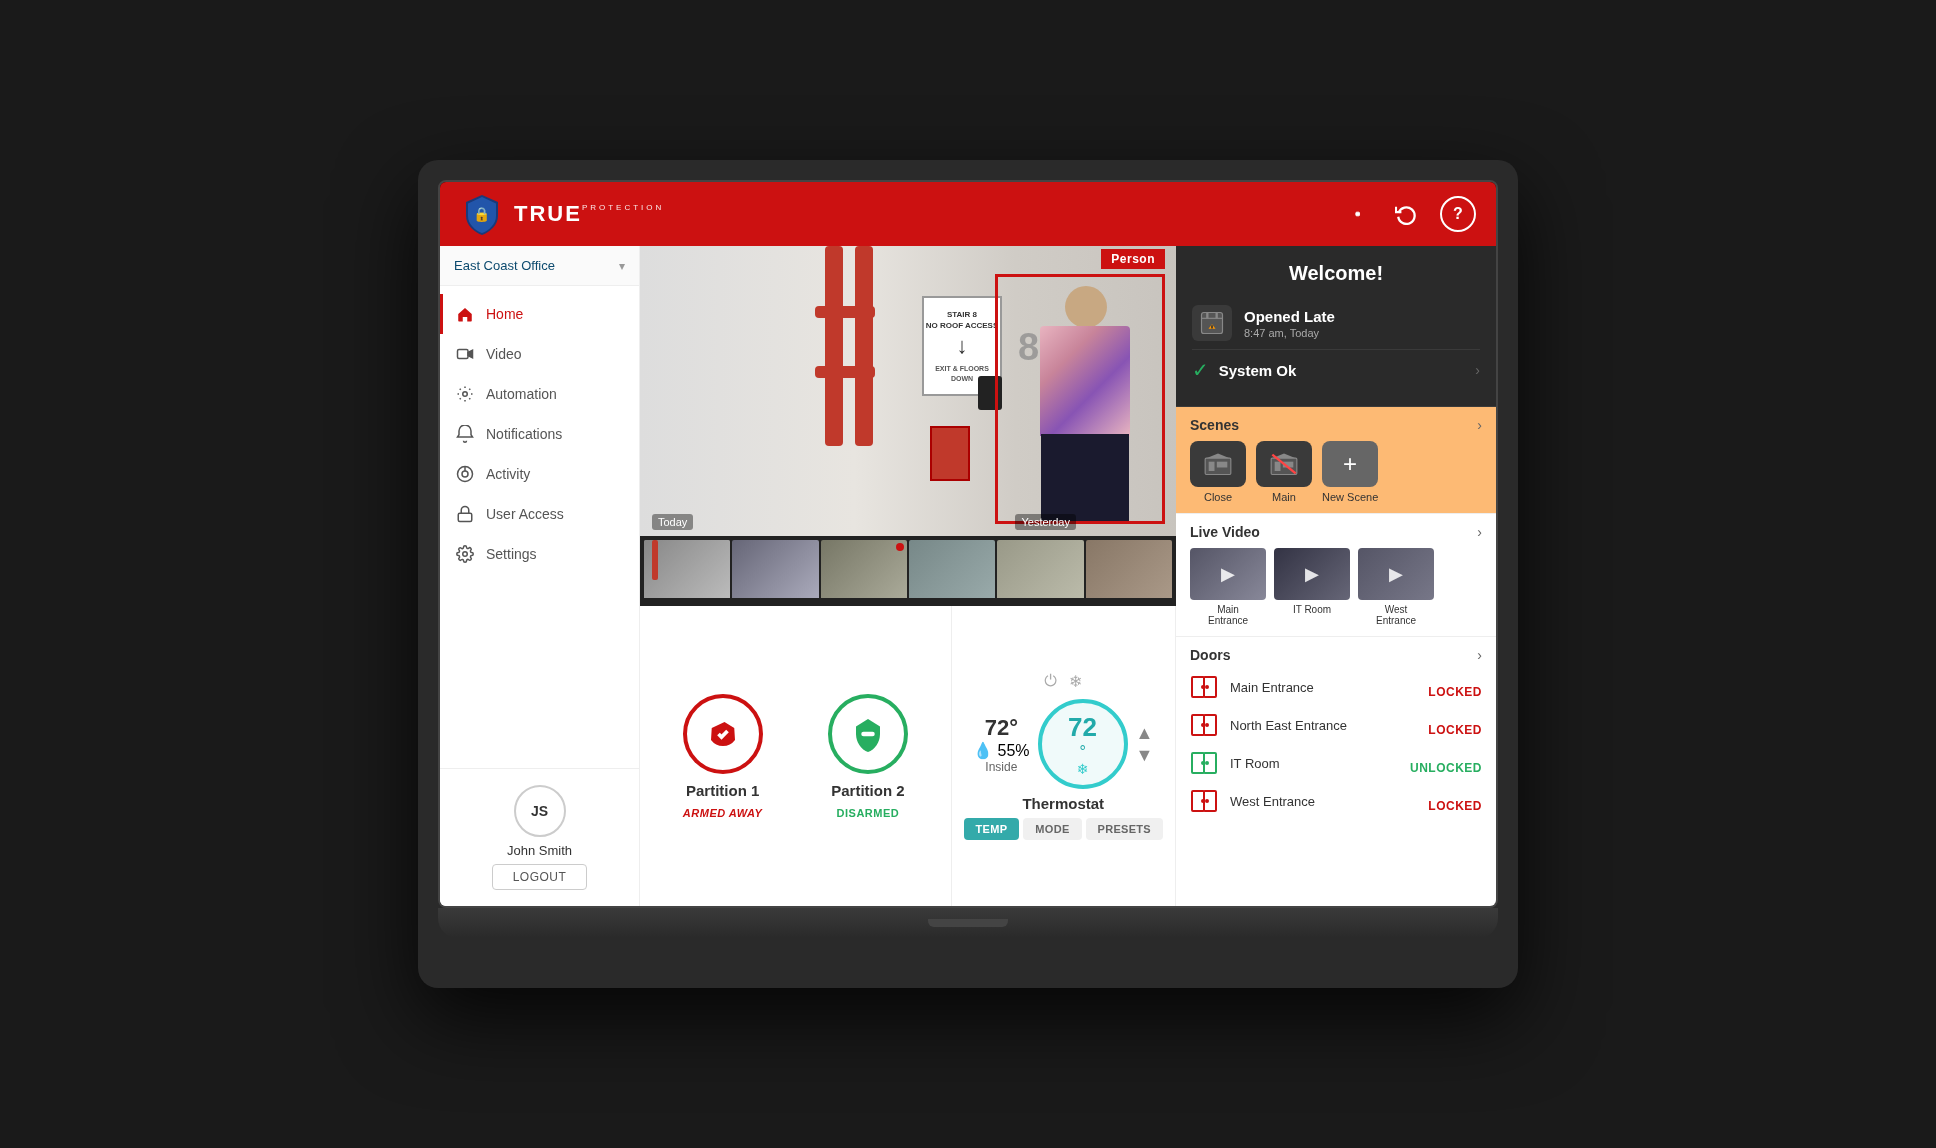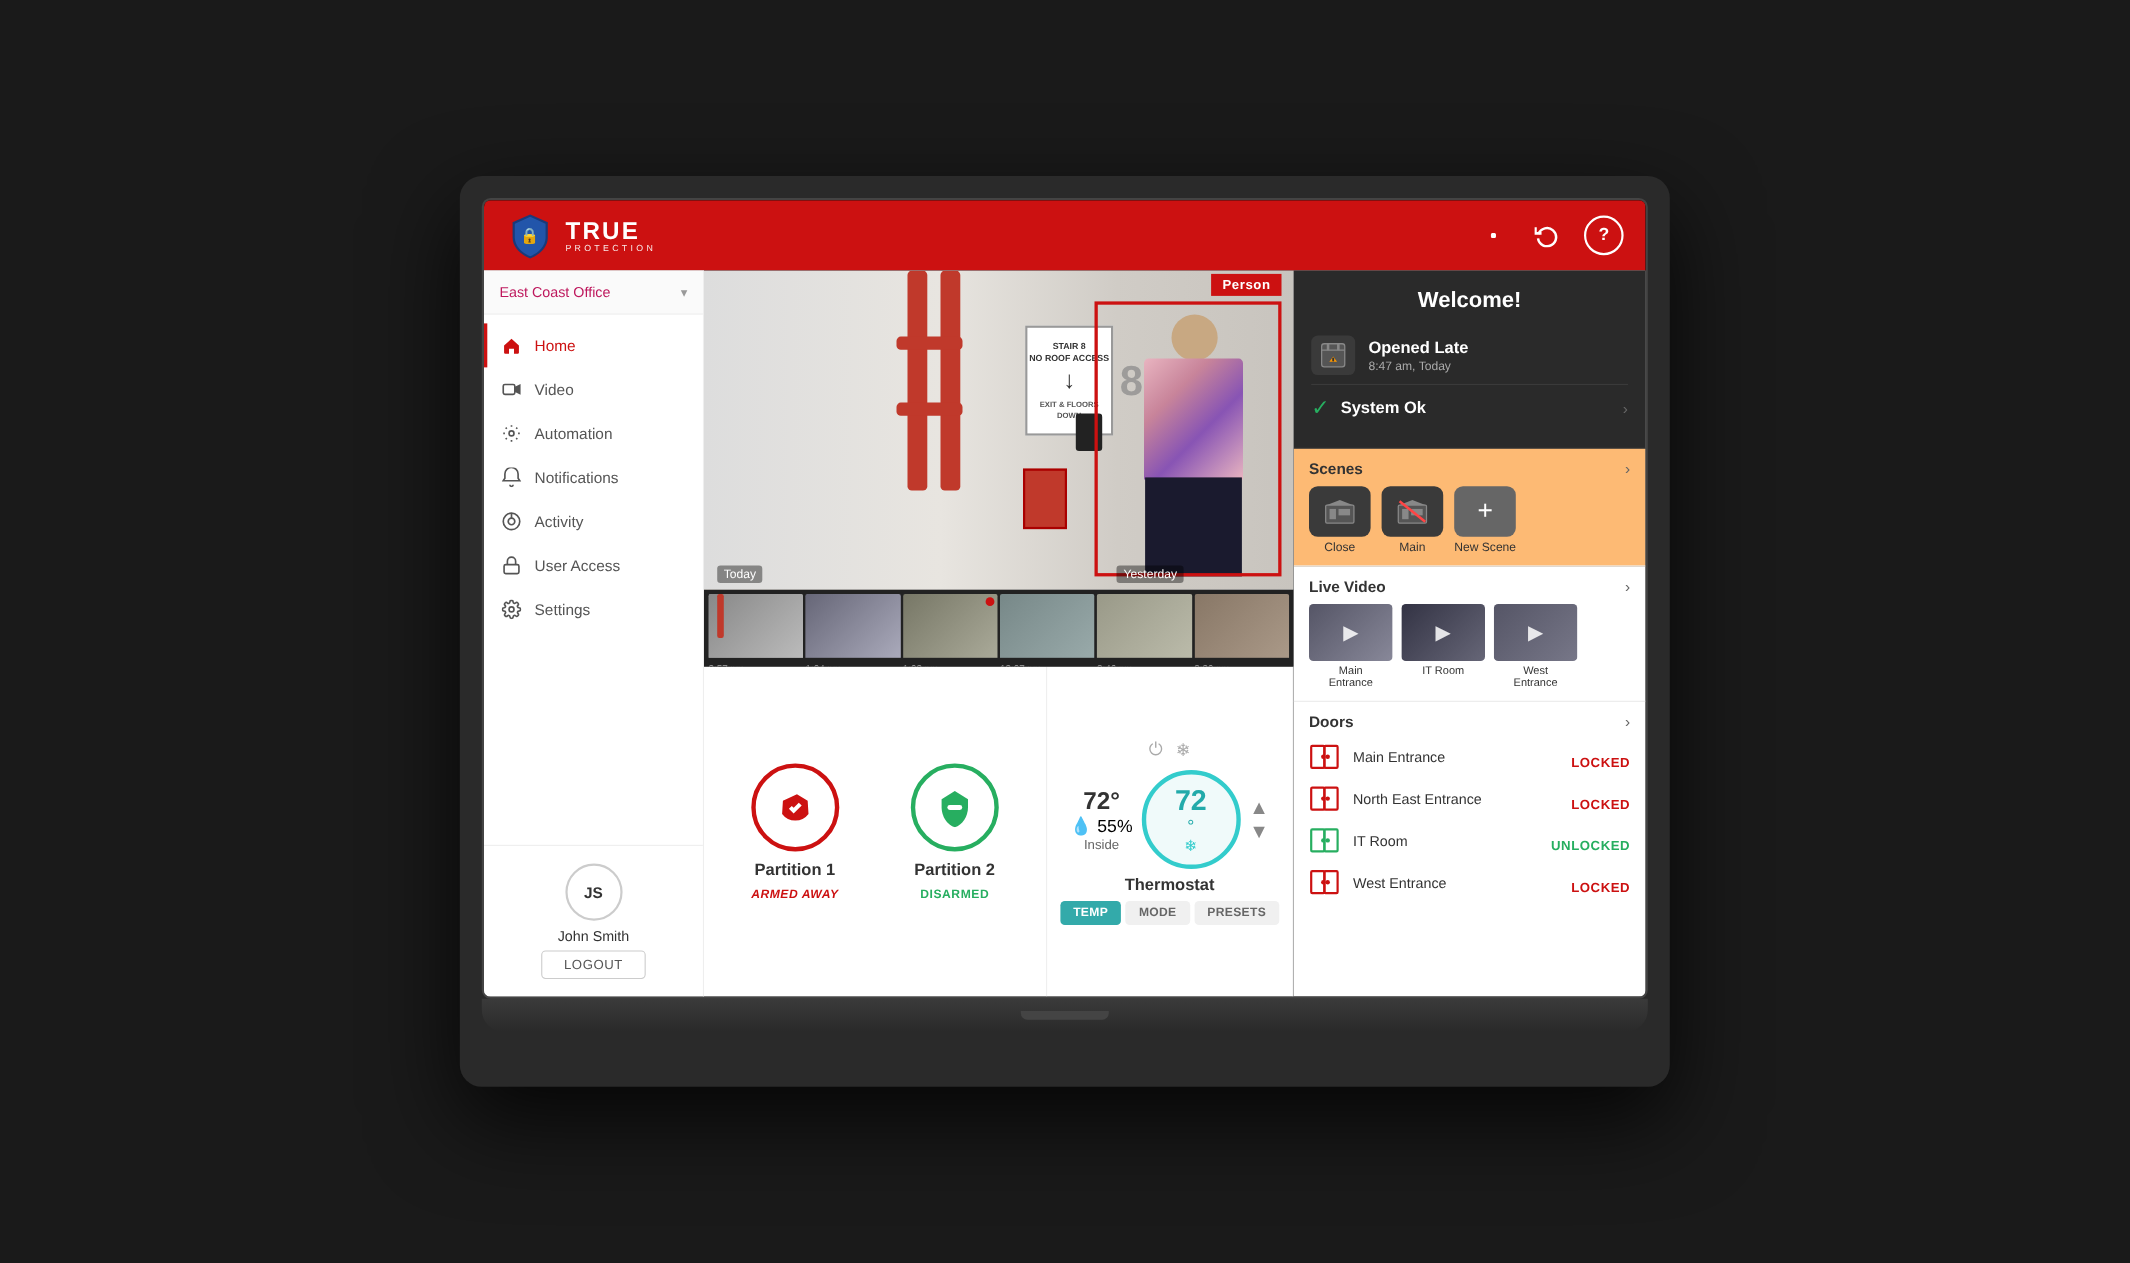--- a/index.html
+++ b/index.html
@@ -38,21 +38,20 @@
       display: flex;
       align-items: center;
       gap: 10px;
     }
     .logo-shield {
       width: 44px;
       height: 44px;
     }
     .logo-text {
       display: flex;
-      flex-direction: column;
     }
     .logo-true {
       color: white;
       font-size: 22px;
       font-weight: 900;
       letter-spacing: 2px;
       line-height: 1;
     }
     .logo-protection {
       color: white;
@@ -103,21 +102,21 @@
       display: flex;
       align-items: center;
       justify-content: space-between;
       padding: 12px 14px;
       border-bottom: 1px solid #eee;
       cursor: pointer;
       background: #fafafa;
     }
     .location-name {
       font-size: 13px;
-      color: #be185d;
+      color: #0c4a6e;
       font-weight: 500;
     }
     .chevron-down {
       color: #999;
       font-size: 12px;
     }
     .nav-items {
       flex: 1;
       padding: 8px 0;
     }
@@ -213,21 +212,21 @@
       position: absolute;
       background: #c0392b;
       border-radius: 4px;
     }
     .pipe-v1 { width: 18px; height: 200px; left: 185px; top: 0; }
     .pipe-v2 { width: 18px; height: 200px; left: 215px; top: 0; }
     .pipe-h1 { width: 60px; height: 12px; left: 175px; top: 60px; }
     .pipe-h2 { width: 60px; height: 12px; left: 175px; top: 120px; }
     .stair-sign {
       position: absolute;
-      left: 292px;
+      left: 282px;
       top: 50px;
       width: 80px;
       height: 100px;
       background: white;
       border: 2px solid #999;
       display: flex;
       flex-direction: column;
       align-items: center;
       justify-content: center;
       font-size: 7px;

